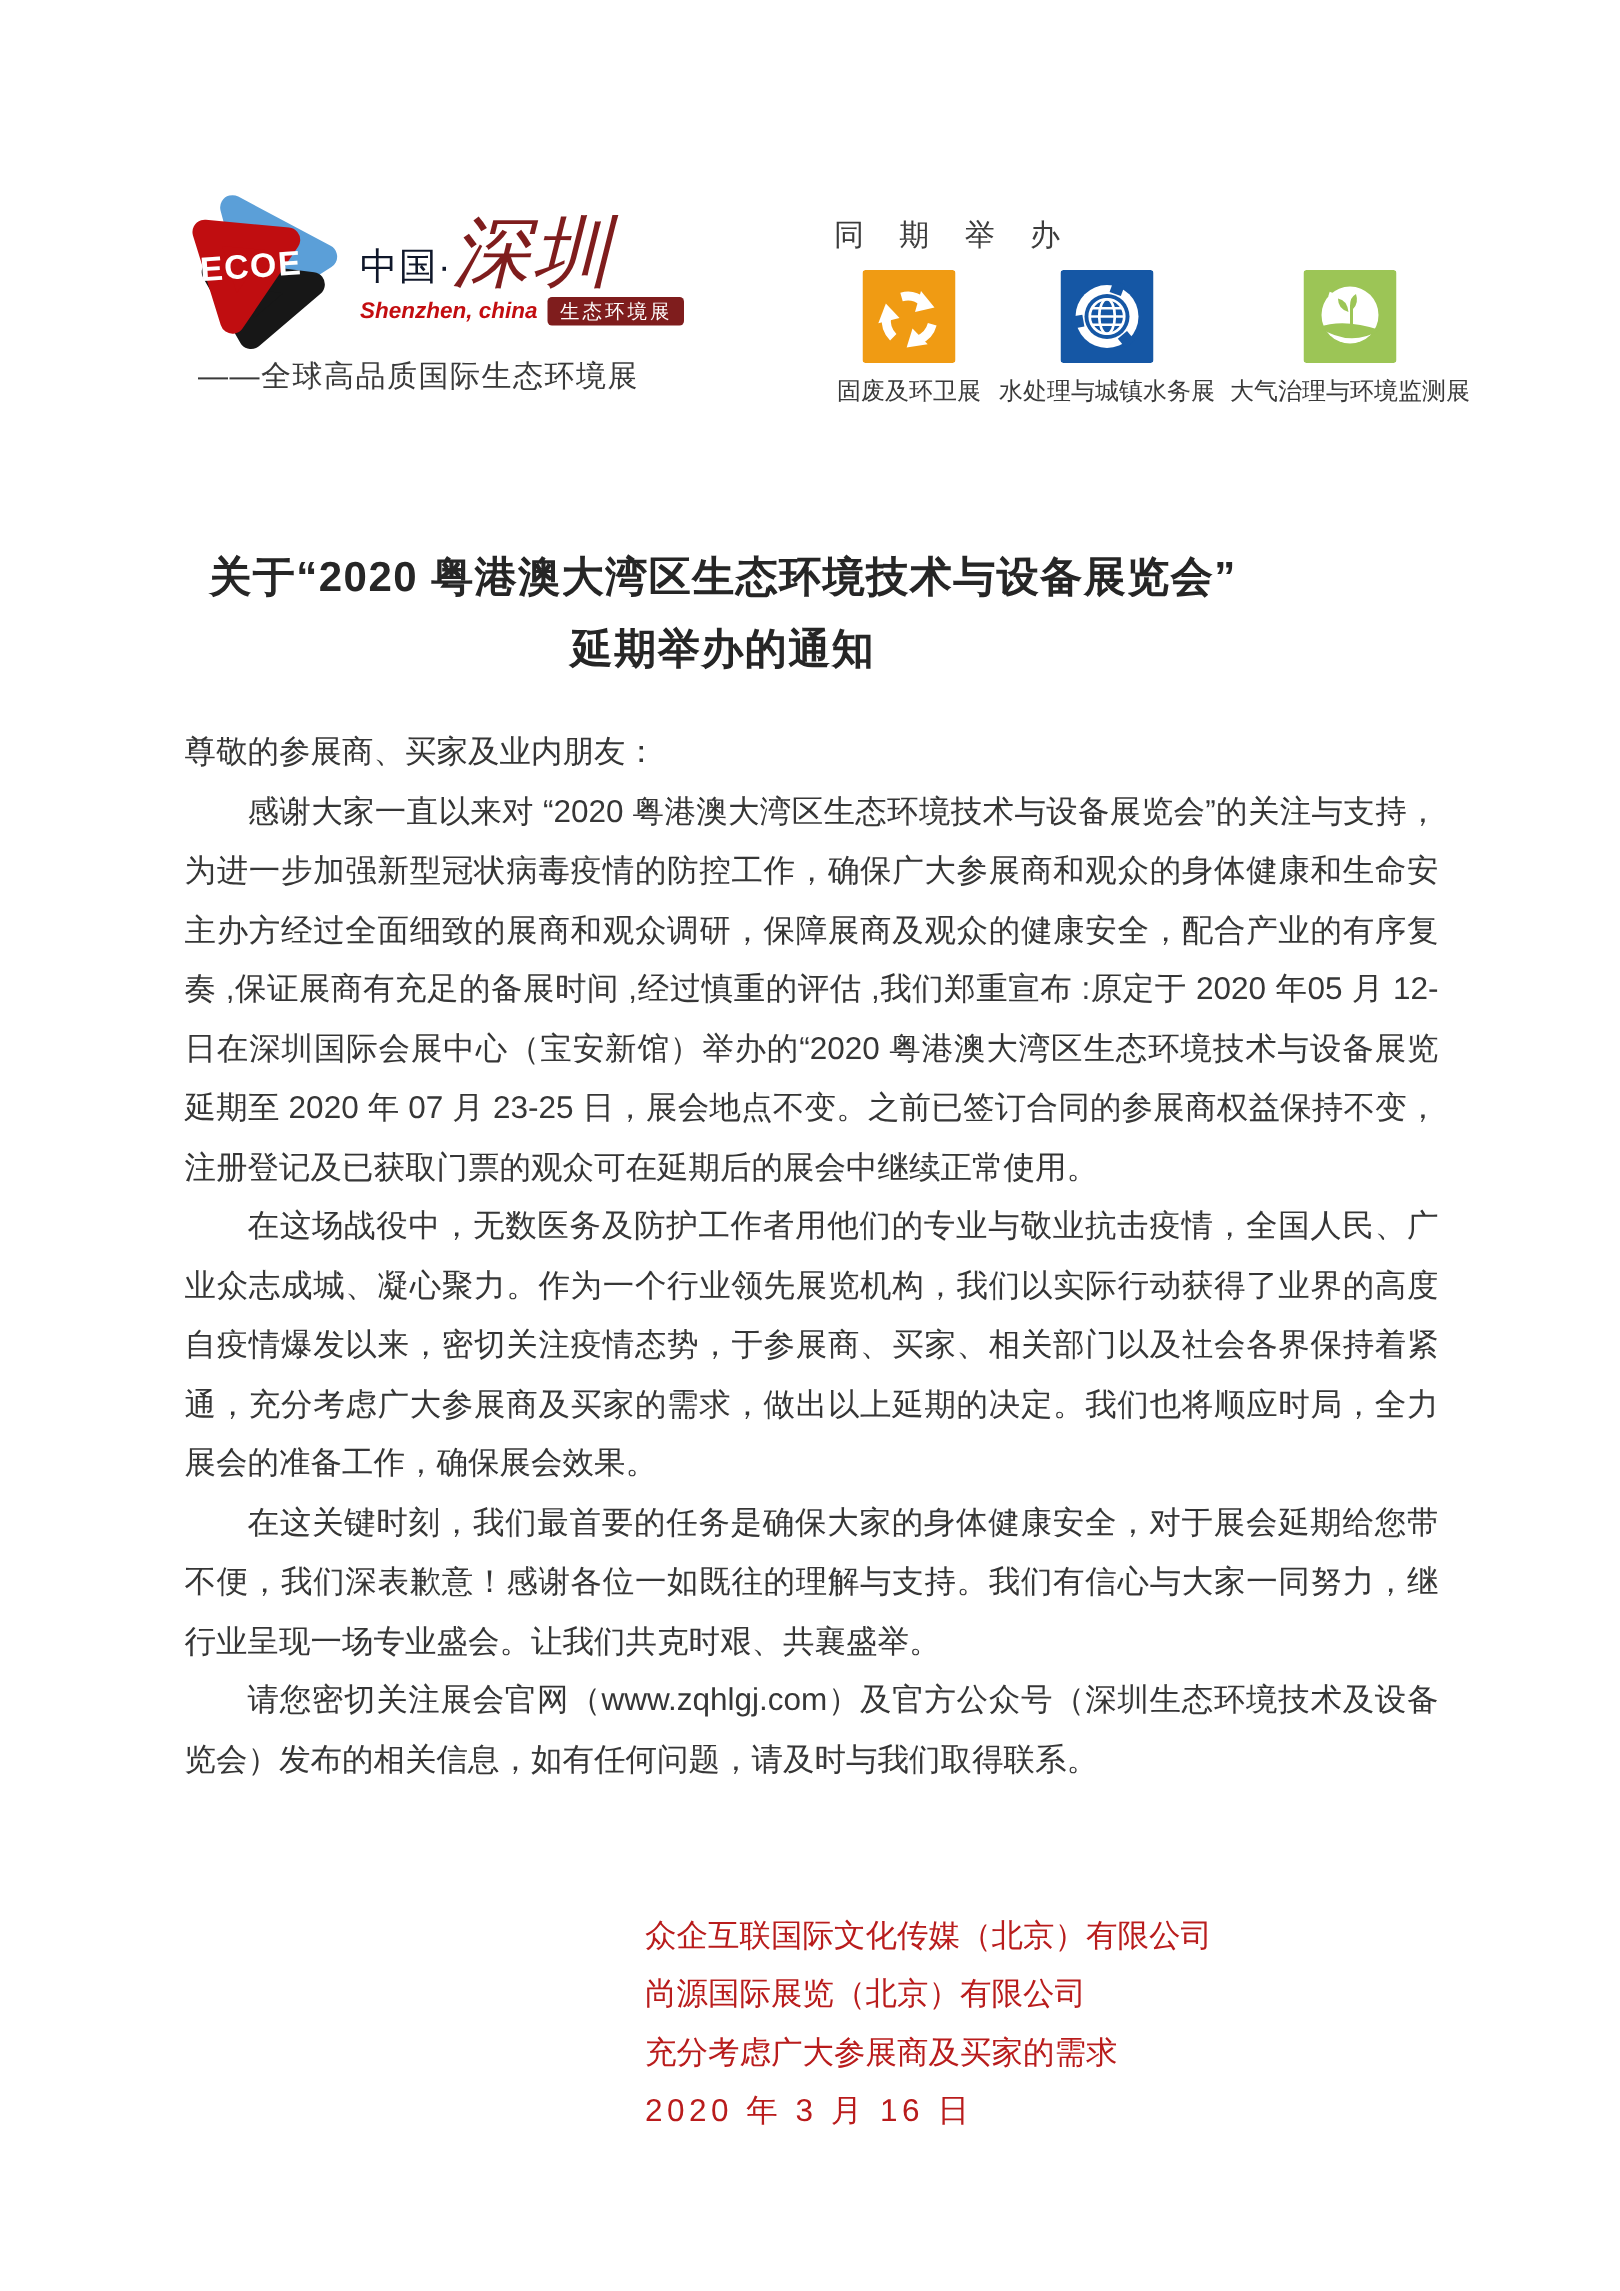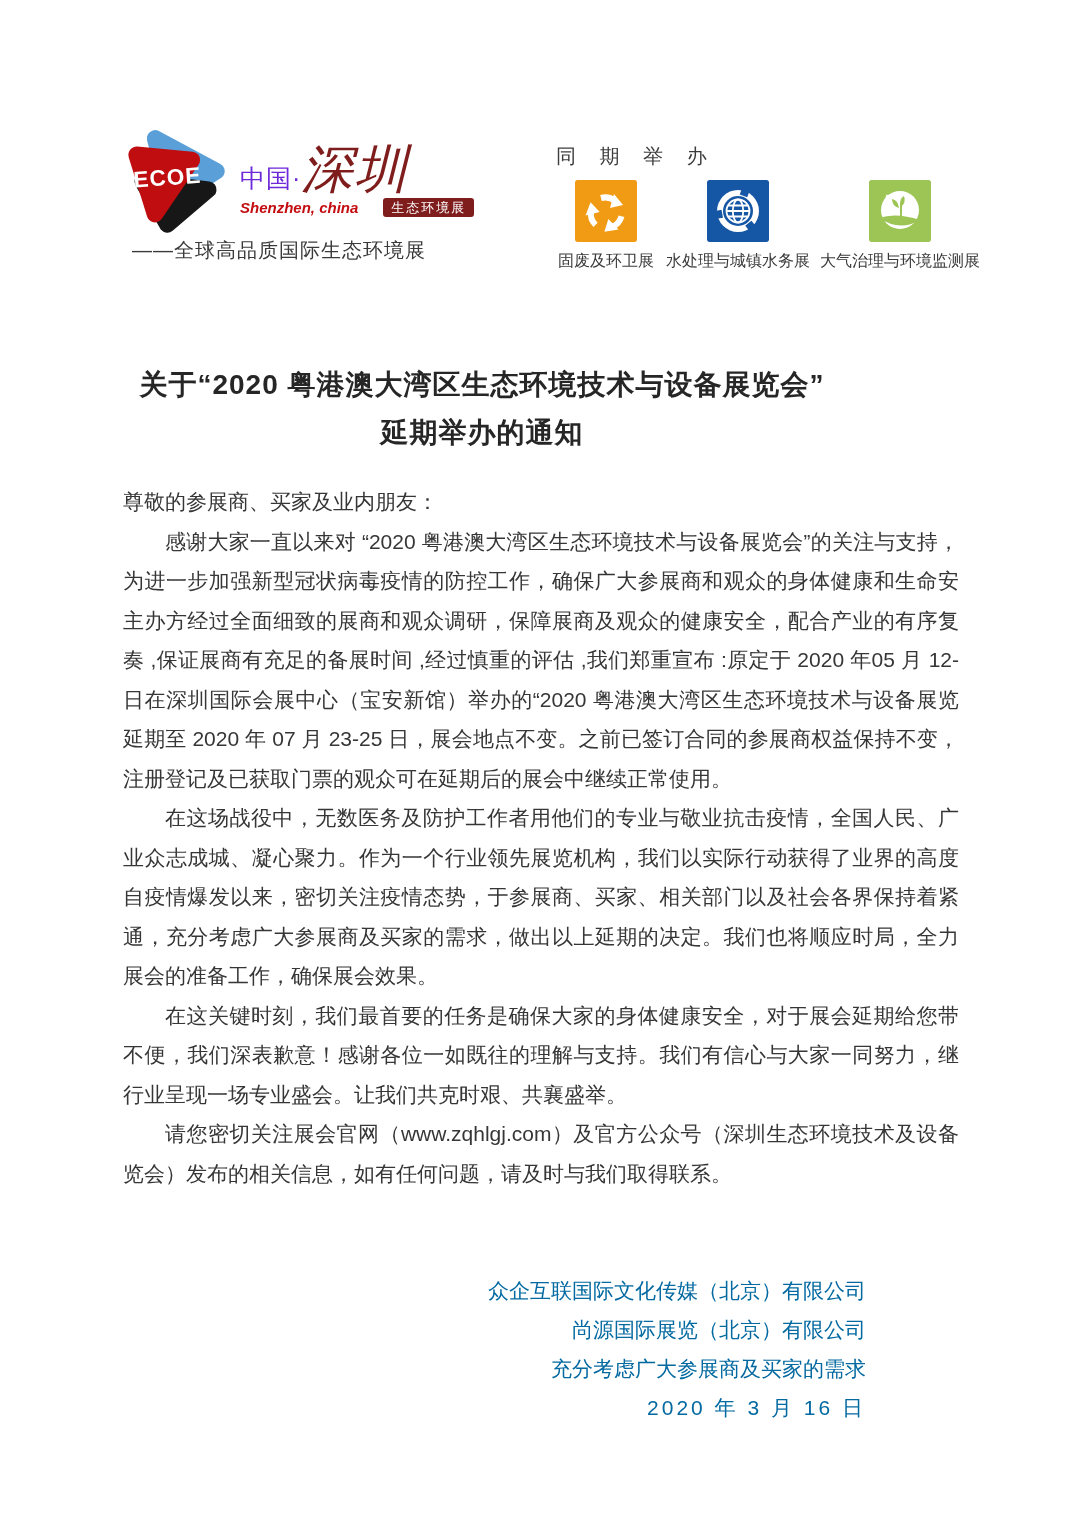--- a/index.html
+++ b/index.html
@@ -16,27 +16,27 @@
     background:#ffffff;
     overflow:hidden;
     margin:0 auto;
   }
 
   
   .brand{position:absolute;left:116px;top:126px;display:flex;}
   .ecoe-logo{width:118px;height:118px;flex:0 0 auto;}
   .brand-text{position:relative;margin-left:4px;width:175px;}
   .brand-cn{position:absolute;left:2px;top:18px;white-space:nowrap;display:flex;align-items:baseline;}
-  .brand-country{font-size:25px;color:#6d28d9;letter-spacing:1px;}
+  .brand-country{font-size:25px;color:#0f172a;letter-spacing:1px;}
   .brand-city{
     font-size:52px;line-height:52px;color:#7f1d1d;
     font-family:"Liberation Serif","DejaVu Serif",serif;
     font-weight:normal;font-style:italic;letter-spacing:2px;
   }
-  .brand-sub{position:absolute;left:2px;top:72px;display:flex;align-items:center;gap:25px;white-space:nowrap;}
+  .brand-sub{position:absolute;left:2px;top:72px;display:flex;align-items:center;gap:7px;white-space:nowrap;}
   .brand-en{color:#c30d10;font-size:15px;font-weight:bold;font-style:italic;}
   .brand-badge{
     background:#7f1d1d;color:#ffffff;font-size:13px;line-height:13px;
     padding:3px 8px;border-radius:3px;letter-spacing:2px;
   }
   .tagline{
     position:absolute;left:132px;top:237px;
     font-size:20px;color:#3a3a3a;letter-spacing:1px;white-space:nowrap;
   }
 
@@ -60,21 +60,21 @@
     position:absolute;left:123px;top:482px;width:836px;
     font-size:21px;line-height:39.5px;color:#363636;
   }
   .line{height:39.5px;overflow:hidden;text-align:left;}
   .line.fill{text-align:justify;text-align-last:justify;}
   .line.indent{padding-left:42px;}
 
   
   .signature{
     position:absolute;left:430px;top:1271px;width:436px;
-    text-align:right;font-size:21px;line-height:39px;color:#0369a1;
+    text-align:left;font-size:21px;line-height:39px;color:#b91c1c;
   }
   .signature .date{letter-spacing:3px;}
 </style>
 </head>
 <body>
 
 <div class="page">
 
   <div class="brand">
     <svg class="ecoe-logo" viewBox="0 0 115 115" xmlns="http://www.w3.org/2000/svg">

